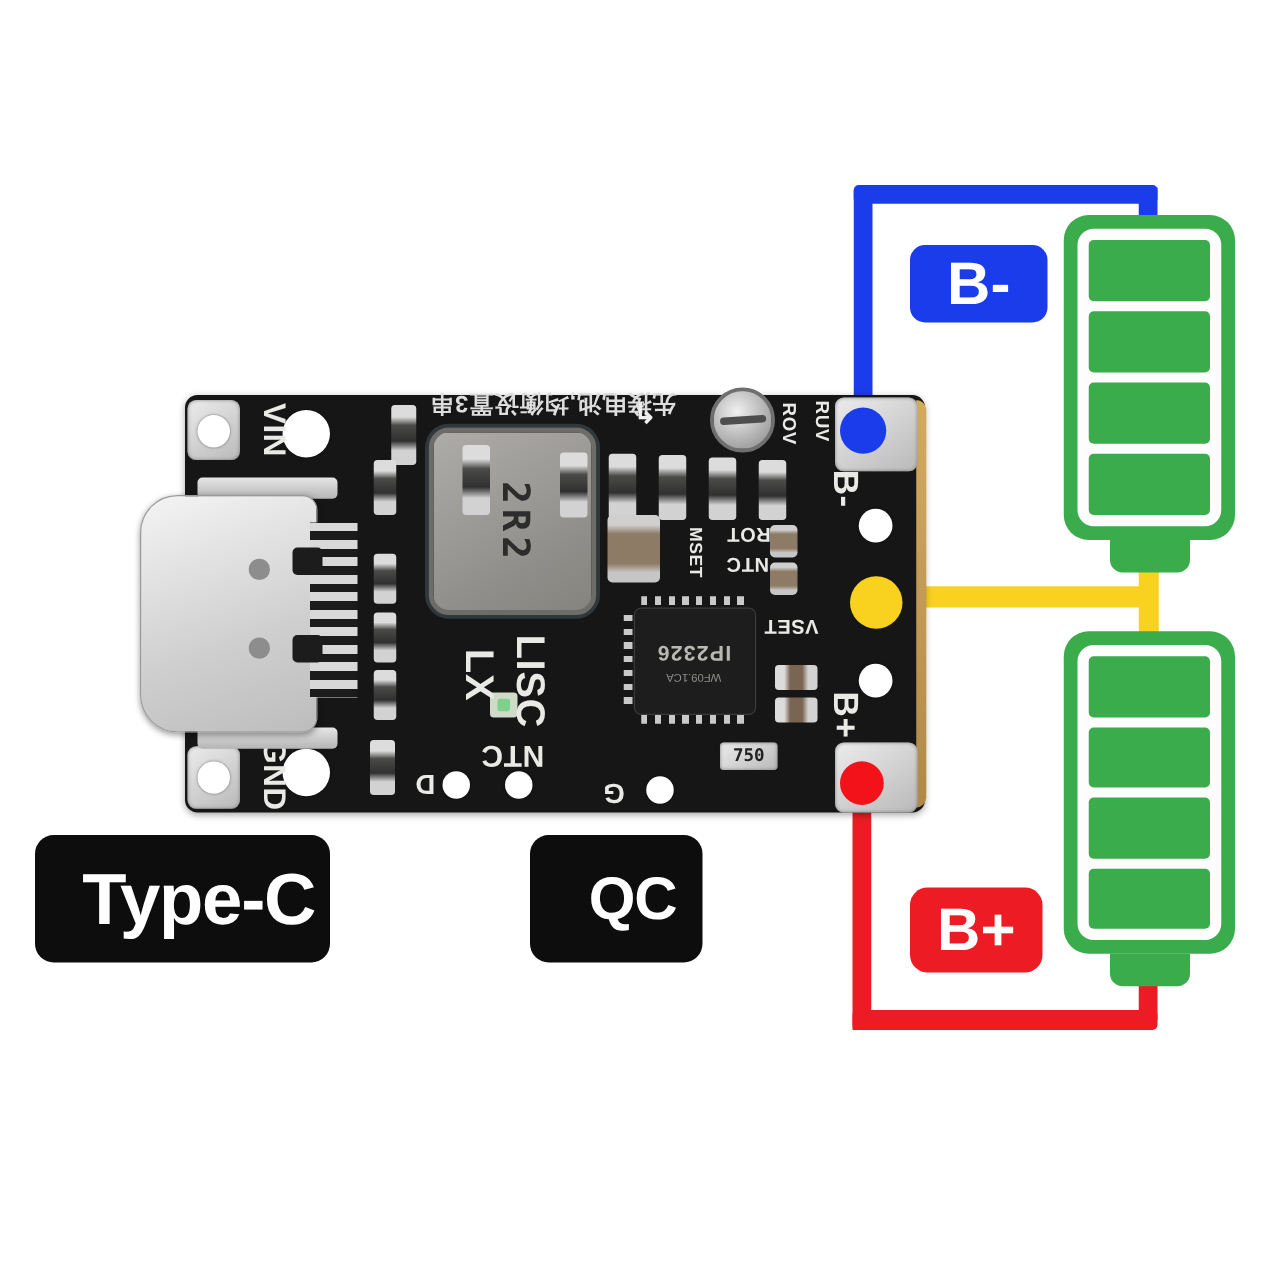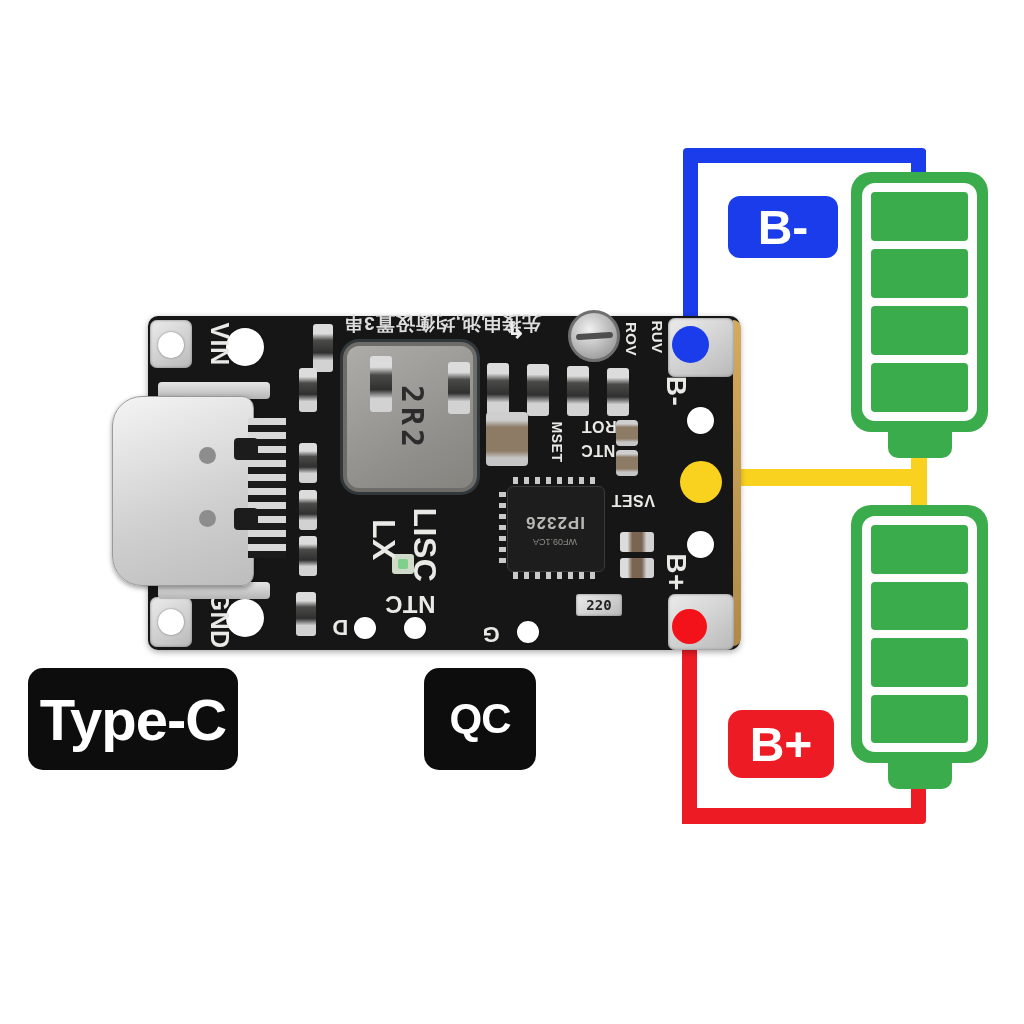--- a/index.html
+++ b/index.html
@@ -38,21 +38,21 @@
               border-radius:13px;padding:9px;display:flex;flex-direction:column;gap:8px;box-sizing:border-box;}
   .batt-seg{flex:1;background:#3bac4b;border-radius:4px;}
   .batt-nub{position:absolute;left:50%;transform:translateX(-50%);width:64px;height:26px;
             background:#3bac4b;border-radius:0 0 10px 10px;}
   
   .conn-label{position:absolute;color:#fff;font-weight:bold;display:flex;align-items:center;
               justify-content:center;font-family:"Liberation Sans",sans-serif;}
   
   .badge{position:absolute;top:668px;height:102px;background:#0d0d0d;border-radius:15px;color:#fff;
          font-weight:bold;display:flex;align-items:center;justify-content:center;
-         font-family:"Liberation Sans",sans-serif;letter-spacing:-1px;}
+         font-family:"Liberation Sans",sans-serif;letter-spacing:-1px;padding-left:26px;}
   .typec-body{position:absolute;left:112px;top:396px;width:140px;height:188px;
               background:linear-gradient(160deg,#f4f4f4,#cfcfcf 60%,#bdbdbd);
               border:1px solid #9a9a9a;border-radius:30px 12px 12px 30px;
               box-shadow:0 2px 5px rgba(0,0,0,.4);}
   .comb{position:absolute;left:248px;top:418px;width:38px;height:140px;
         background:repeating-linear-gradient(0deg,#1b1b1b 0 7px,#d8d8d8 7px 14px);}
   .shield{position:absolute;background:linear-gradient(180deg,#e6e6e6,#b5b5b5);border-radius:4px;}
   .screw{position:absolute;left:568px;top:310px;width:52px;height:52px;border-radius:50%;
          background:radial-gradient(circle at 40% 35%,#f0f0f0,#a5a5a5 70%,#8c8c8c);
          border:3px solid #6f6f6f;box-sizing:border-box;}
@@ -126,21 +126,21 @@
   <div class="smdv" style="left:299px;top:490px;width:18px;height:40px;"></div>
   <div class="smdv" style="left:299px;top:536px;width:18px;height:40px;"></div>
   <div class="smdv" style="left:296px;top:592px;width:20px;height:44px;"></div>
   <div class="cap" style="left:486px;top:412px;width:42px;height:54px;"></div>
   <div class="cap" style="left:616px;top:420px;width:22px;height:26px;"></div>
   <div class="cap" style="left:616px;top:450px;width:22px;height:26px;"></div>
   <div class="smdh" style="left:620px;top:532px;width:34px;height:20px;"></div>
   <div class="smdh" style="left:620px;top:558px;width:34px;height:20px;"></div>
   <div class="led"></div>
   <div class="pad" style="left:576px;top:594px;width:46px;height:22px;border-radius:3px;"></div>
-  <span class="c" style="left:599px;top:605px;color:#222;font-size:14px;font-weight:bold;font-family:'DejaVu Sans Mono',monospace;">220</span>
+  <span class="c" style="left:599px;top:605px;color:#222;font-size:14px;font-weight:bold;font-family:'DejaVu Sans Mono',monospace;">750</span>
 
   <span class="c silk" style="left:219px;top:344px;--r:90deg;font-size:25px;">VIN</span>
   <span class="c silk" style="left:219px;top:620px;--r:90deg;font-size:25px;">GND</span>
   <span class="c silk" style="left:383px;top:540px;--r:90deg;font-size:32px;">LX</span>
   <span class="c silk" style="left:424px;top:545px;--r:90deg;font-size:32px;">LISC</span>
   <span class="c silk" style="left:631px;top:339px;--r:90deg;font-size:15px;">ROV</span>
   <span class="c silk" style="left:657px;top:337px;--r:90deg;font-size:15px;">RUV</span>
   <span class="c silk" style="left:676px;top:391px;--r:90deg;font-size:28px;">B-</span>
   <span class="c silk" style="left:676px;top:572px;--r:90deg;font-size:28px;">B+</span>
   <span class="c silk" style="left:557px;top:442px;--r:90deg;font-size:14px;">MSET</span>
@@ -186,15 +186,15 @@
   </div>
 
   <div class="dot" style="left:672px;top:326px;width:37px;height:37px;background:#1a3ceb;"></div>
   <div class="dot" style="left:680px;top:461px;width:42px;height:42px;background:#f8d21f;"></div>
   <div class="dot" style="left:672px;top:609px;width:35px;height:35px;background:#f3121a;"></div>
 
   <div class="conn-label" style="left:728px;top:196px;width:110px;height:62px;background:#1a3ceb;border-radius:12px;font-size:48px;">B-</div>
   <div class="conn-label" style="left:728px;top:710px;width:106px;height:68px;background:#ed1c24;border-radius:14px;font-size:48px;">B+</div>
 
   <div class="badge" style="left:28px;width:210px;font-size:58px;">Type-C</div>
-  <div class="badge" style="left:424px;width:112px;font-size:42px;">QC</div>
+  <div class="badge" style="left:424px;width:112px;font-size:48px;">QC</div>
 
 </div>
 
 </body></html>

